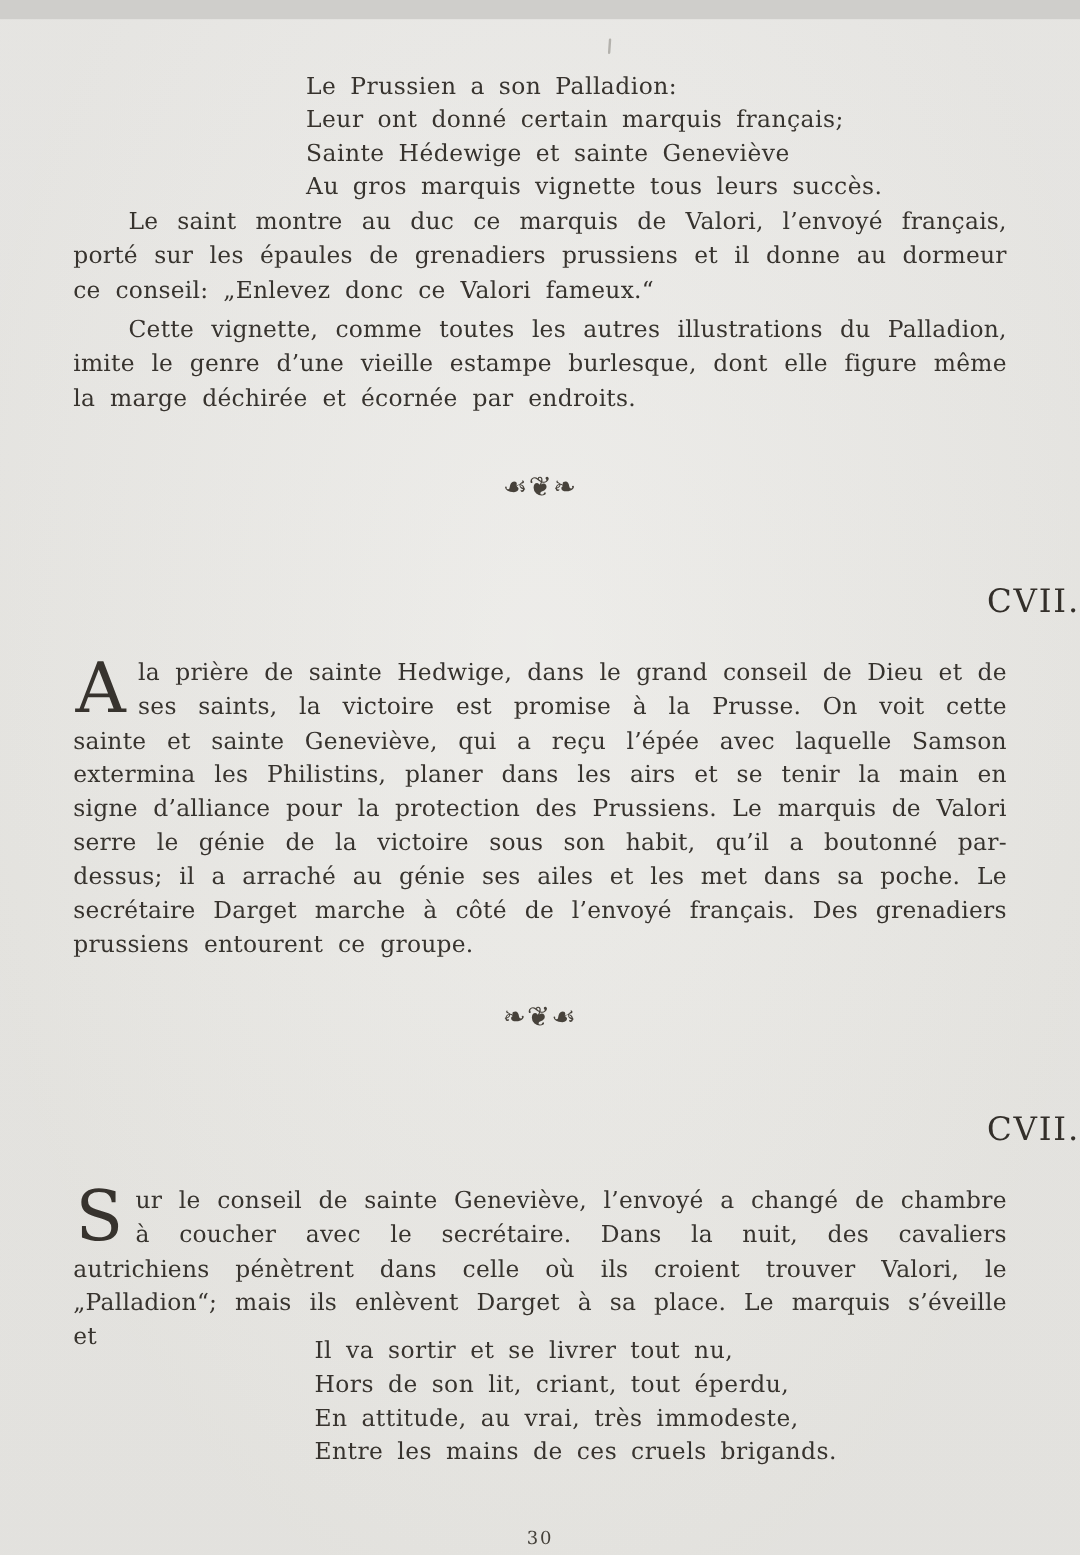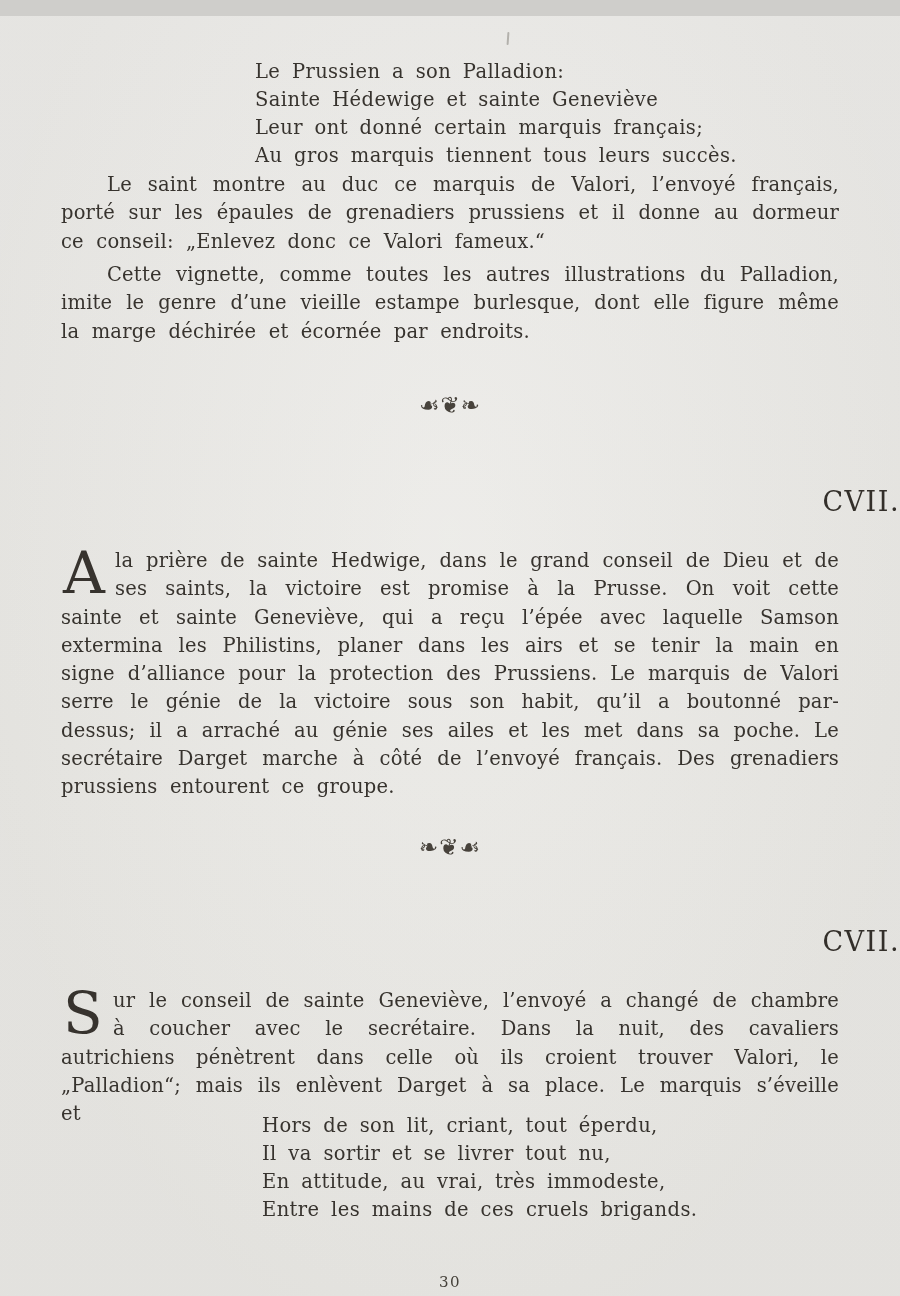--- a/index.html
+++ b/index.html
@@ -89,23 +89,23 @@
 </style>
 </head>
 <body>
 
 <div class="page">
 
   <span class="scan-artifact"></span>
 
   <div class="verse verse-top">
     <div>Le Prussien a son Palladion:</div>
+    <div>Leur ont donné certain marquis français;</div>
     <div>Sainte Hédewige et sainte Geneviève</div>
-    <div>Leur ont donné certain marquis français;</div>
-    <div>Au gros marquis tiennent tous leurs succès.</div>
+    <div>Au gros marquis vignette tous leurs succès.</div>
   </div>
 
   <p class="para indent" id="paragraph-vignette-intro">Le saint montre au duc ce marquis de Valori, l’envoyé français, porté sur les épaules de grenadiers prussiens et il donne au dormeur ce conseil: „Enlevez donc ce Valori fameux.“</p>
 
   <p class="para indent" id="paragraph-vignette-style">Cette vignette, comme toutes les autres illustrations du Palladion, imite le genre d’une vieille estampe burlesque, dont elle figure même la marge déchirée et écornée par endroits.</p>
 
   <div class="ornament" id="ornament-top">☙❦❧</div>
 
   <h2 class="chapter-heading" id="heading-cvii">CVII.</h2>
 
@@ -115,21 +115,21 @@
 
   <div class="ornament" id="ornament-middle">❧❦☙</div>
 
   <h2 class="chapter-heading" id="heading-cviii">CVII.</h2>
 
   <p class="para" id="paragraph-cviii">
     <span class="dropcap">S</span><span>ur le conseil de sainte Geneviève, l’envoyé a changé de chambre à coucher avec le secrétaire. Dans la nuit, des cavaliers autrichiens pénètrent dans celle où ils croient trouver Valori, le „Palladion“; mais ils enlèvent Darget à sa place. Le marquis s’éveille et</span>
   </p>
 
   <div class="verse verse-bottom">
+    <div>Il va sortir et se livrer tout nu,</div>
     <div>Hors de son lit, criant, tout éperdu,</div>
-    <div>Il va sortir et se livrer tout nu,</div>
     <div>En attitude, au vrai, très immodeste,</div>
     <div>Entre les mains de ces cruels brigands.</div>
   </div>
 
   <div class="page-number">30</div>
 
 </div>
 
 </body></html>

